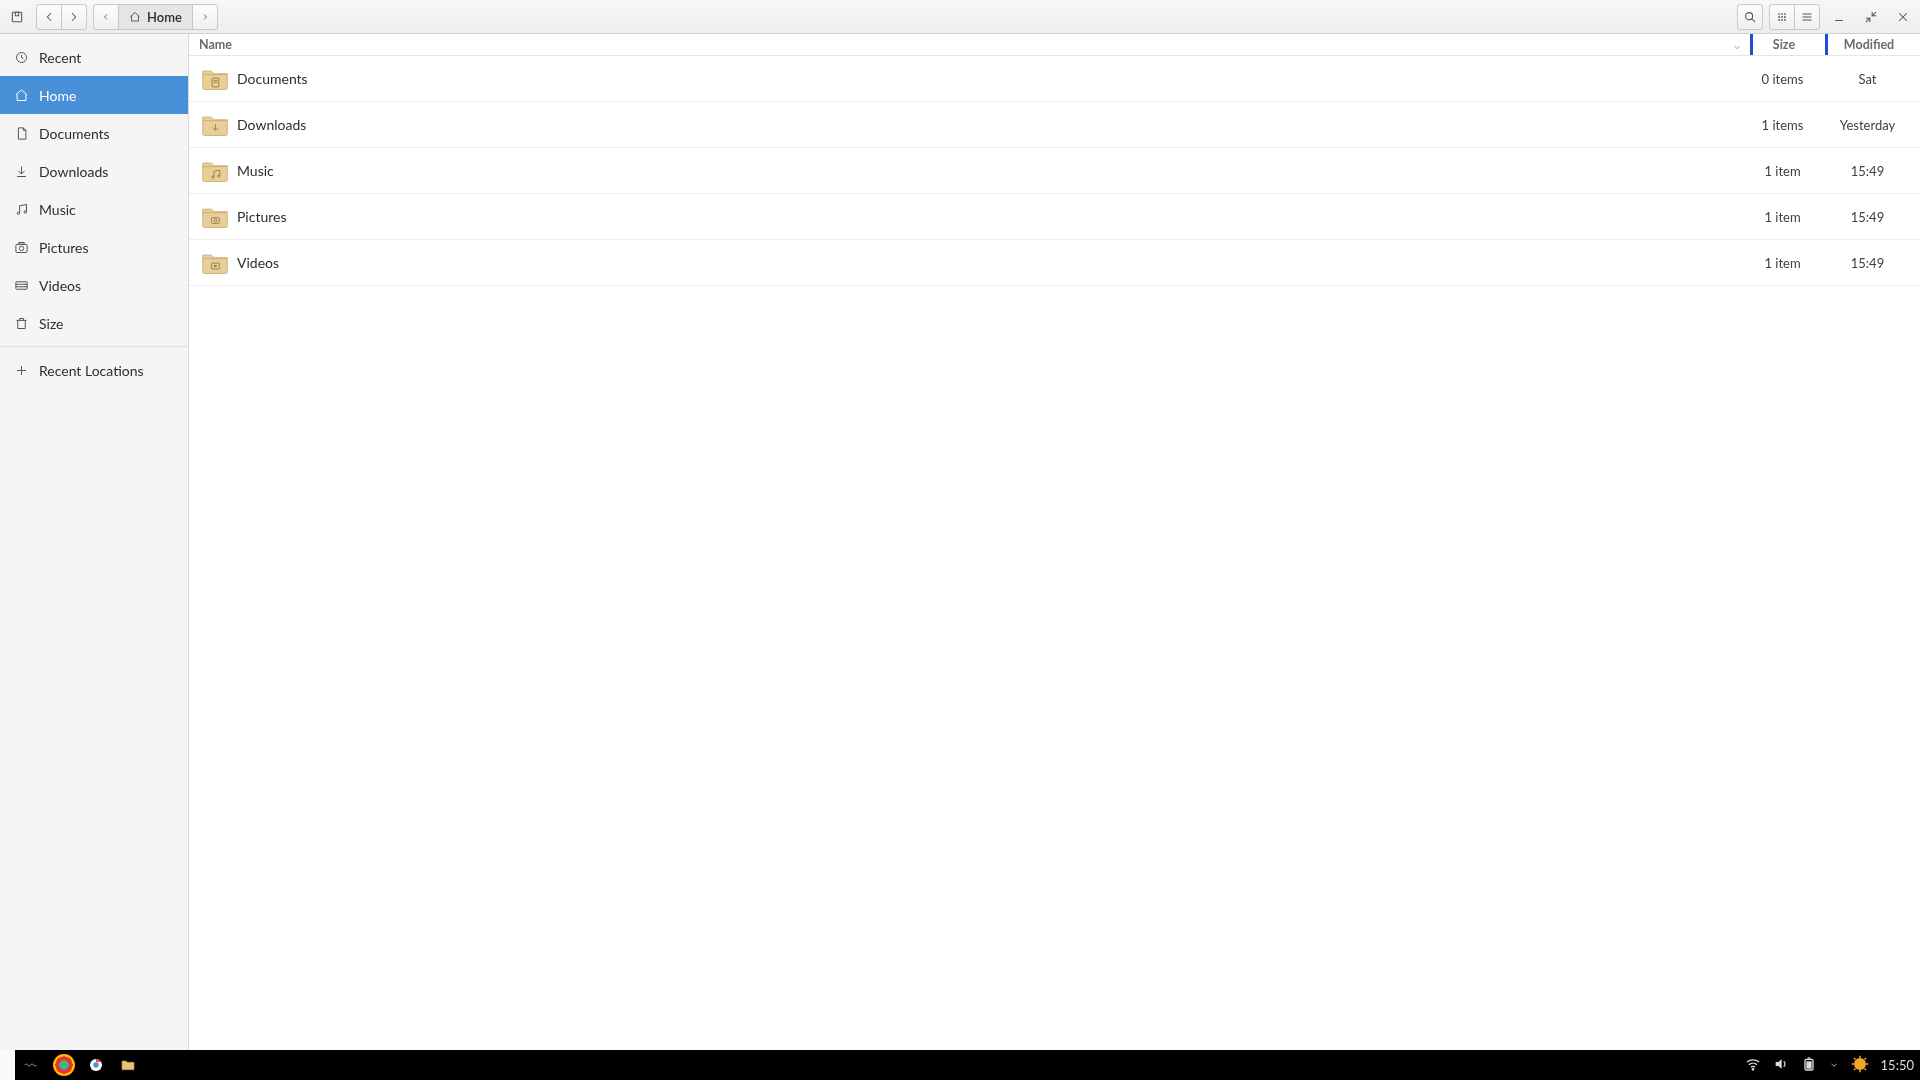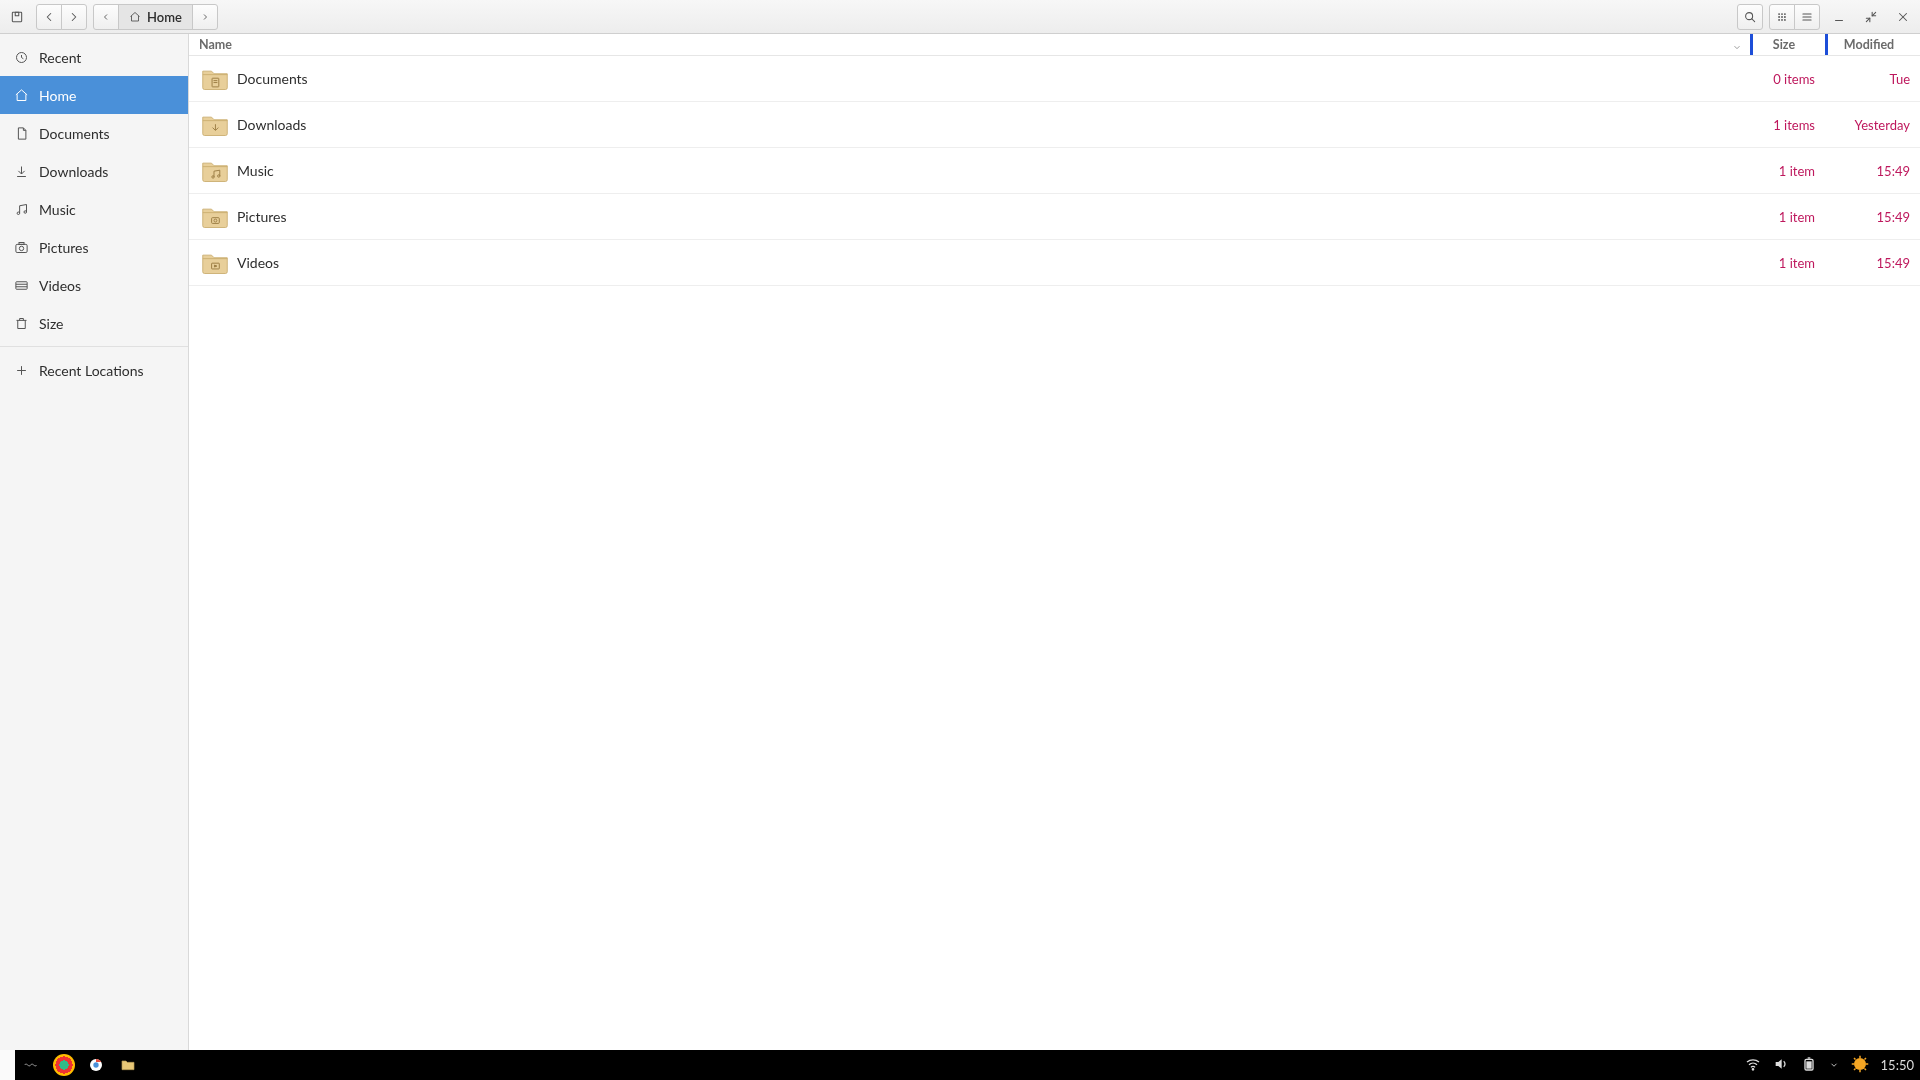--- a/index.html
+++ b/index.html
@@ -63,21 +63,21 @@
 .cols .c-name { position:relative; }
 .cols .sort-ind { position:absolute; right:8px; top:3px; }
 .cols .c-size, .cols .c-mod { text-align:right; padding-right:10px; border-left:3px solid #1d4ed8; height:100%; display:flex; align-items:center; justify-content:center;}
 .rows { }
 .row {
   display:grid; grid-template-columns: 1fr 75px 95px;
   height:46px; border-bottom:1px solid #eeeeee;
   align-items:center;
 }
 .row .r-name { display:flex; align-items:center; gap:8px; padding-left:12px; font-size:14px; color:#2e2e2e;}
-.row .r-size, .row .r-mod { font-size:13px; color:#be185d; text-align:right; padding-right:10px;}
+.row .r-size, .row .r-mod { font-size:13px; color:#404040; text-align:center; padding-right:10px;}
 .folder-ico { width:28px; height:24px; }
 
 
 .taskbar {
   position:absolute; left:15px; right:0; bottom:0; height:30px;
   background:#000; color:#ddd; display:flex; align-items:center; padding:0 6px; gap:10px;
 }
 .taskbar .t-left { display:flex; align-items:center; gap:10px;}
 .taskbar .t-right { margin-left:auto; display:flex; align-items:center; gap:12px; font-size:13px;}
 .t-ico { width:22px; height:22px; border-radius:3px; display:flex; align-items:center; justify-content:center;}
@@ -277,21 +277,21 @@
     <path d="M2 8h28" stroke="#c9ad6e"></path>
     <g class="glyph" transform="translate(11 11) scale(.55)" stroke="#9c7e45" stroke-width="2" fill="none">
                 <rect x="3" y="2" width="14" height="18" rx="1"></rect>
                 <line x1="6" y1="7" x2="14" y2="7"></line>
                 <line x1="6" y1="11" x2="14" y2="11"></line>
               </g>
   </svg>
             <span>Documents</span>
           </div>
           <div class="r-size">0 items</div>
-          <div class="r-mod">Tue</div>
+          <div class="r-mod">Sat</div>
         </div>
         <div class="row">
           <div class="r-name">
             <svg class="folder-ico" viewBox="0 0 32 26">
     <path d="M2 4h10l3 3h15v16a2 2 0 0 1-2 2H4a2 2 0 0 1-2-2z" fill="#e8cf9a" stroke="#c9ad6e"></path>
     <path d="M2 8h28" stroke="#c9ad6e"></path>
     <g class="glyph" transform="translate(11 11) scale(.55)" stroke="#9c7e45" stroke-width="2" fill="none">
                 <line x1="10" y1="2" x2="10" y2="14"></line>
                 <polyline points="4 9 10 15 16 9"></polyline>
               </g>

